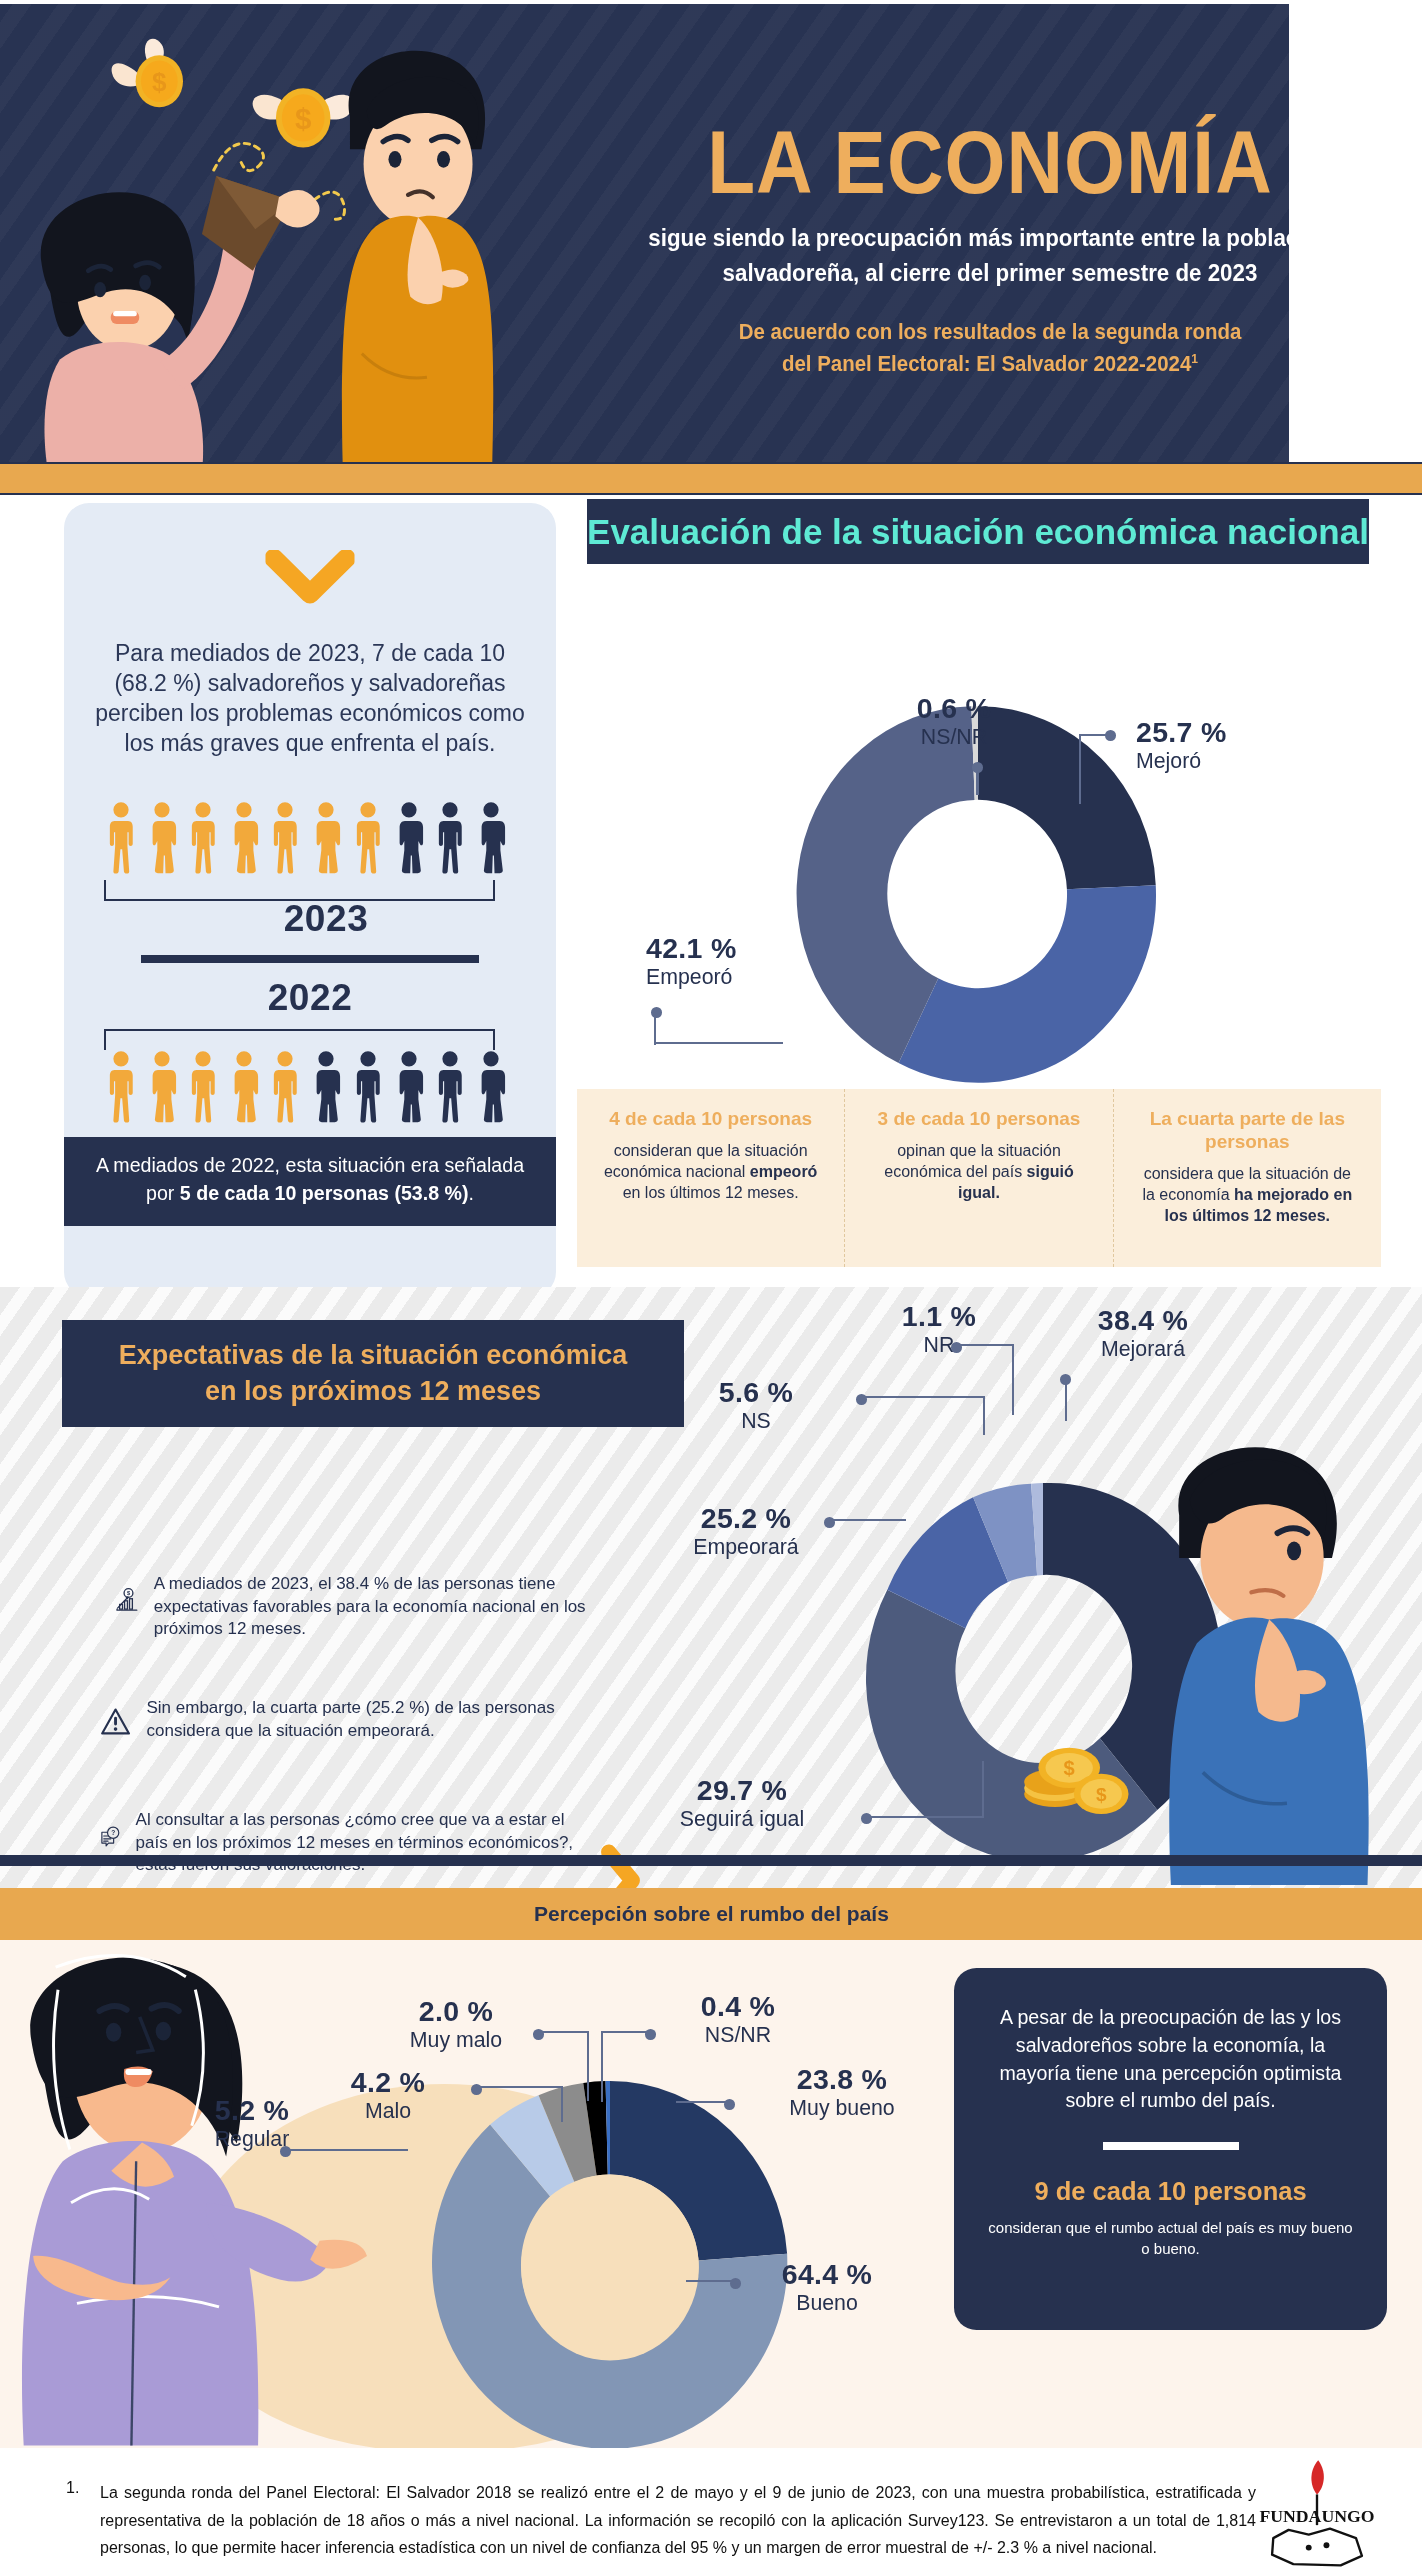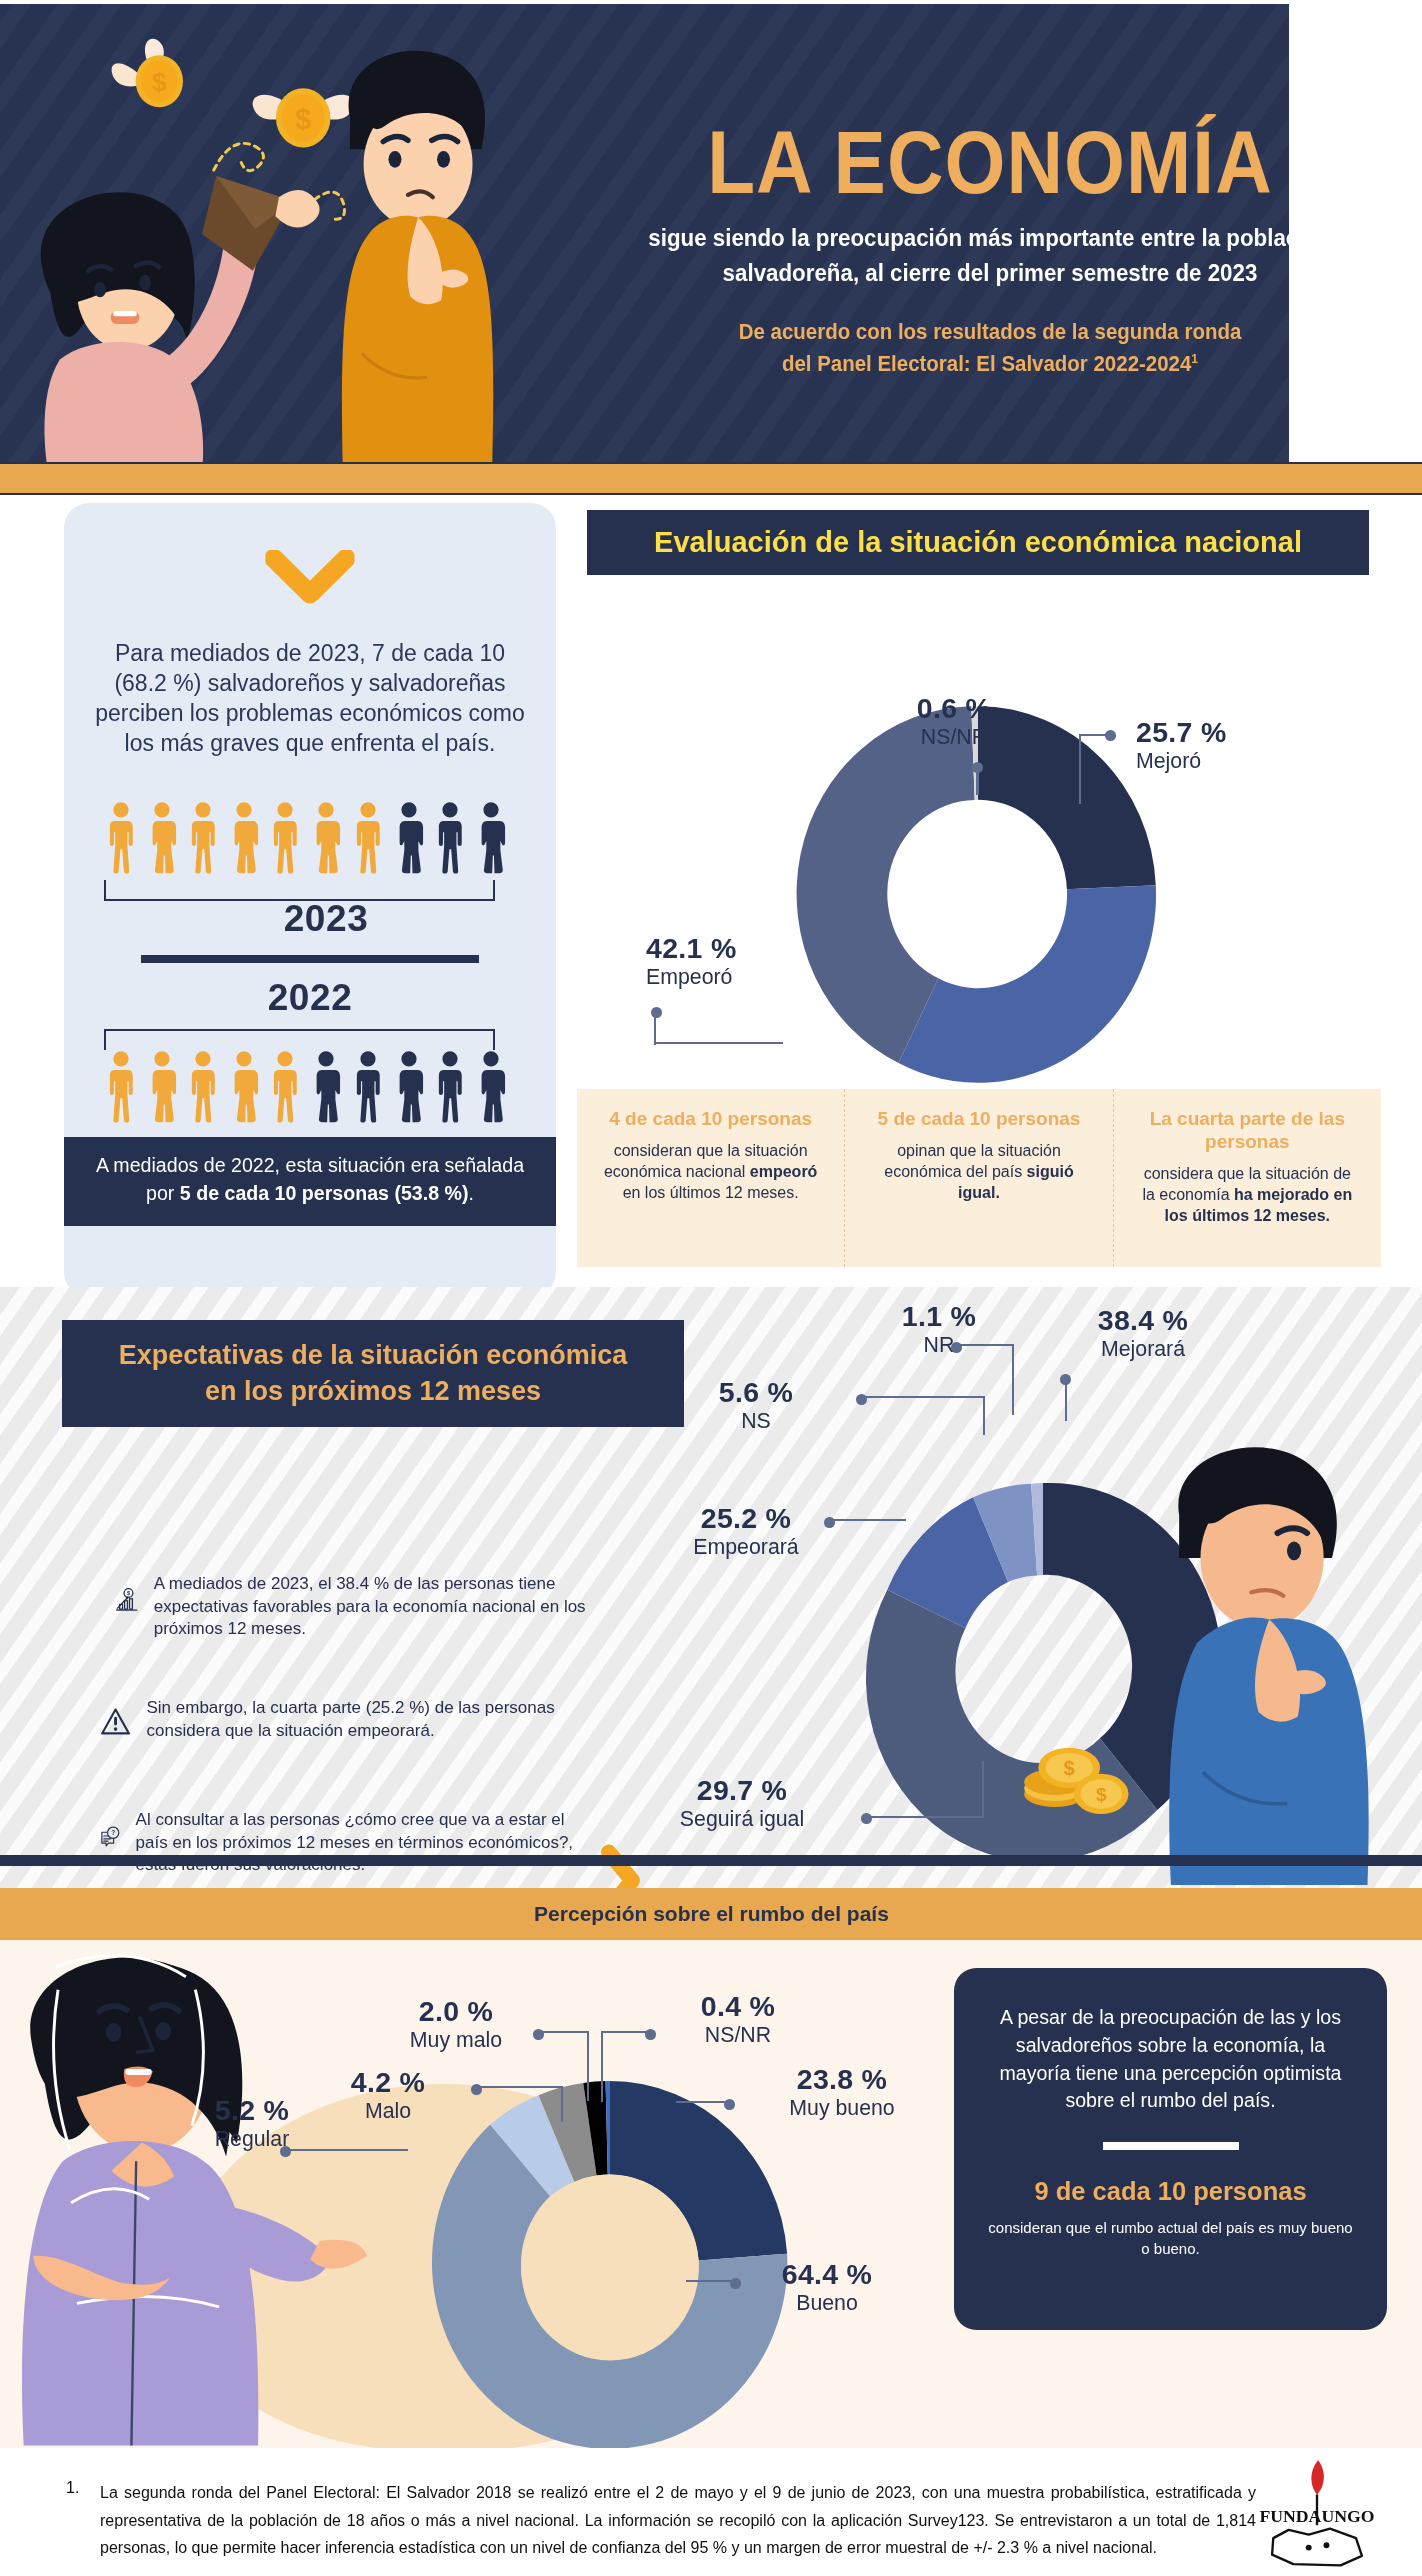--- a/index.html
+++ b/index.html
@@ -84,24 +84,24 @@
     width:338px; height:7.7px; background:#26314f;
   }
   .dark-note{
     position:absolute; left:0; top:634px; width:492px; padding:15.4px 26px 18px;
     background:#26314f; color:#fff; text-align:center;
     font-size:19.6px; line-height:1.42;
   }
   .dark-note b{ font-weight:bold; }
 
   .sec1-title{
-    position:absolute; left:587px; top:14px; width:782px; height:65px;
-    background:#26314f; color:#fde047; display:flex;
+    position:absolute; left:587px; top:3px; width:782px; height:65px;
+    background:#26314f; color:#5eead4; display:flex;
     align-items:center; justify-content:center;
-    font-size:29px; font-weight:bold;
+    font-size:35px; font-weight:bold;
   }
   .donut1-wrap{ position:absolute; left:735px; top:190px; width:486px; height:415px; }
 
   .lbl{ position:absolute; }
   .lbl .pct{ font-size:28.5px; font-weight:bold; color:#26314f; letter-spacing:0.3px; white-space:nowrap;}
   .lbl .nm { font-size:21.3px; color:#26314f; white-space:nowrap; }
   .lbl.r .pct,.lbl.r .nm{ text-align:left; }
   .lbl.l .pct,.lbl.l .nm{ text-align:left; }
   .lbl.c .pct,.lbl.c .nm{ text-align:center; }
 
@@ -399,21 +399,21 @@
   <div class="leader" style="left:654px; top:513px; width:2.4px; height:36px;"></div>
   <div class="leader" style="left:654px; top:546px; width:129px; height:2.4px;"></div>
 
   <div class="three-col">
     <div class="col">
       <div class="ct">4 de cada
 10 personas</div>
       <div class="cb"><span>consideran que la situación económica nacional </span><b>empeoró</b><span> en los últimos 12 meses.</span></div>
     </div>
     <div class="col">
-      <div class="ct">5 de cada
+      <div class="ct">3 de cada
 10 personas</div>
       <div class="cb"><span>opinan que la situación económica del país </span><b>siguió igual.</b><span></span></div>
     </div>
     <div class="col">
       <div class="ct">La cuarta parte
 de las personas</div>
       <div class="cb"><span>considera que la situación de la economía </span><b>ha mejorado en los últimos 12 meses.</b><span></span></div>
     </div>
   </div>
 </div>

